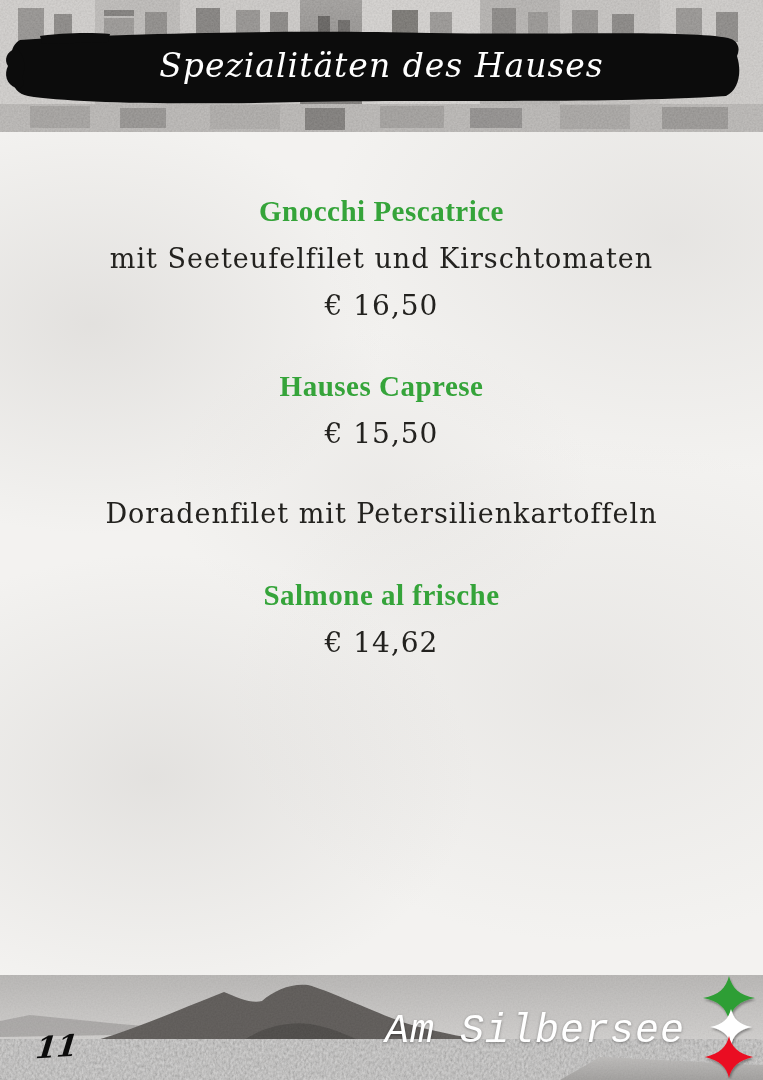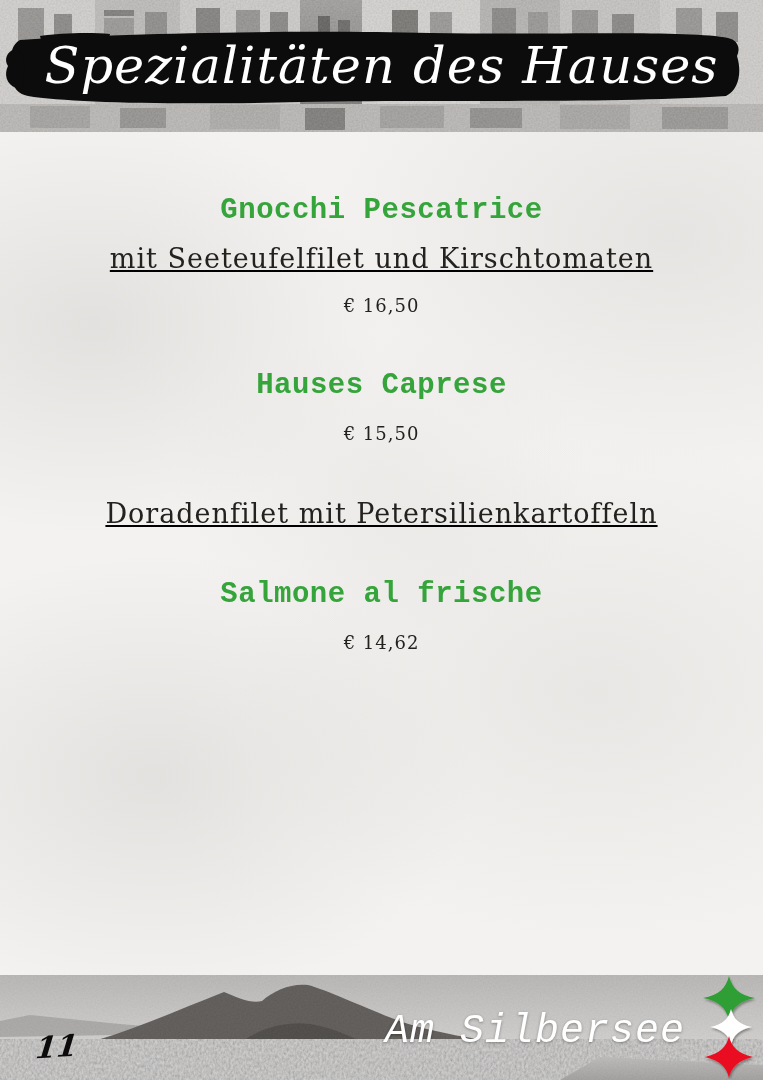--- a/index.html
+++ b/index.html
@@ -13,37 +13,37 @@
       radial-gradient(300px 220px at 50% 45%, rgba(210,207,204,.22), rgba(210,207,204,0) 70%),
       #f3f2f0;
     font-family:"DejaVu Serif", serif;
   }
   
   .header{position:relative;width:763px;height:132px;}
   .header svg{display:block;}
   .banner-title{
     position:absolute;left:0;top:33px;width:763px;height:66px;line-height:66px;
     text-align:center;color:#ffffff;font-style:italic;
-    font-family:"DejaVu Serif", serif;font-size:51px;letter-spacing:1px;
+    font-family:"DejaVu Serif", serif;font-size:33px;letter-spacing:1px;
     white-space:nowrap;
   }
   
   .menu{padding-top:62px;text-align:center;}
   .item{margin:0 0 48px 0;}
   .item-name{
-    margin:0 0 14px 0;font-family:Liberation Mono, monospace;font-weight:bold;
+    margin:0 0 14px 0;font-family:Liberation Serif, serif;font-weight:bold;
     font-size:29px;line-height:34px;letter-spacing:.5px;
   }
-  .item-desc-group{margin:0 0 12px 0;text-decoration:underline;}
+  .item-desc-group{margin:0 0 12px 0;}
   .desc-line{
     font-family:"DejaVu Serif", serif;font-size:27px;line-height:33px;
     color:#23221f;letter-spacing:1px;
   }
   .item-price{
-    margin:16px 0 0 0;font-family:"DejaVu Serif", serif;font-size:18px;line-height:30px;
+    margin:16px 0 0 0;font-family:"DejaVu Serif", serif;font-size:28px;line-height:30px;
     color:#23221f;letter-spacing:1px;
   }
   
   .footer{position:absolute;left:0;bottom:0;width:763px;height:105px;}
   .footer svg.scene{display:block;}
   .brand{
     position:absolute;right:78px;bottom:26px;color:#ffffff;font-style:italic;
     font-family:Liberation Mono, monospace;font-size:40px;line-height:44px;letter-spacing:1px;
     text-shadow:0 1px 3px rgba(0,0,0,.35);white-space:nowrap;
   }

